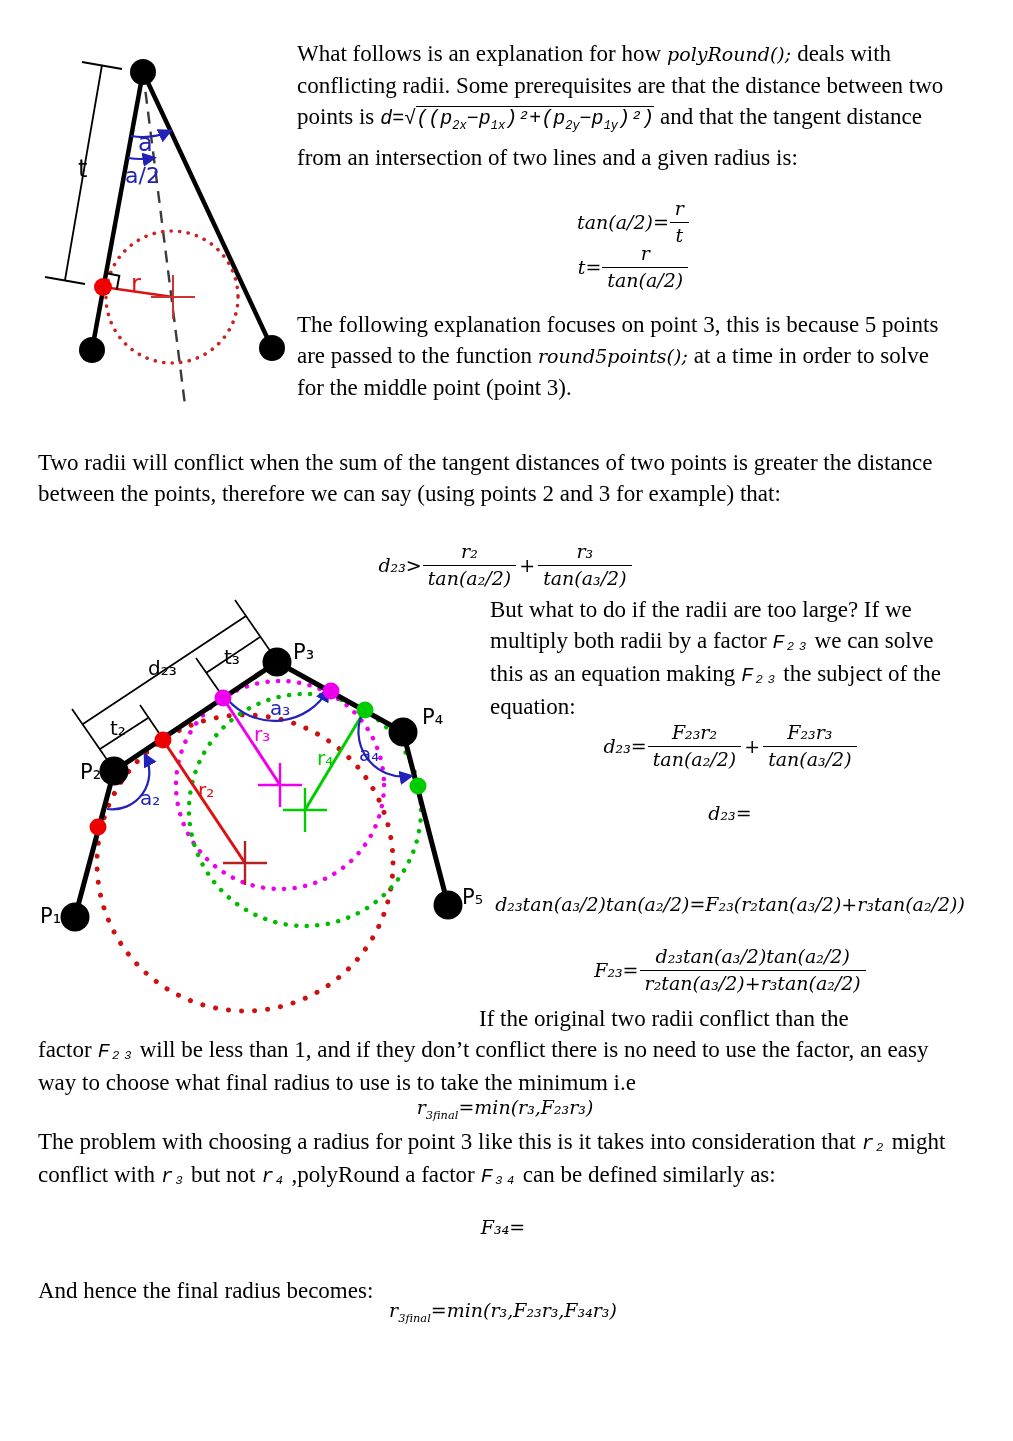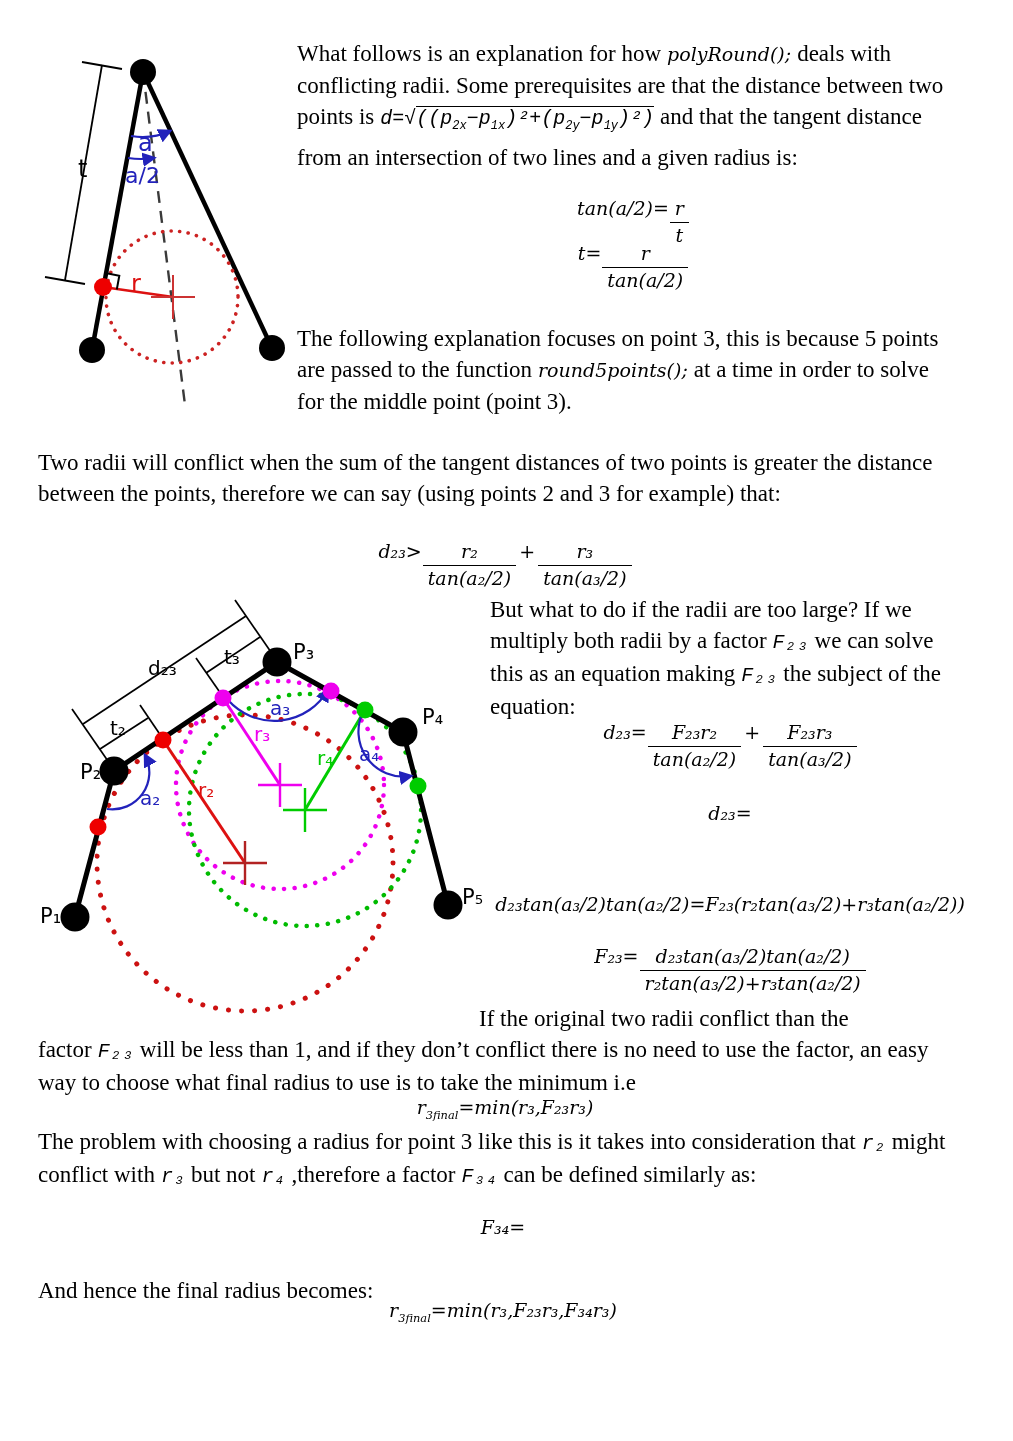--- a/index.html
+++ b/index.html
@@ -5,21 +5,21 @@
   html,body{margin:0;padding:0;}
   body{width:1013px;height:1441px;position:relative;background:#ffffff;
        font-family:"Liberation Serif",serif;color:#000;overflow:hidden;}
   .abs{position:absolute;}
   .body-text{font-size:23px;line-height:31px;}
   .code{font-family:"DejaVu Serif",serif;font-style:italic;font-size:19px;margin:0 6px;}
   .imath{font-family:Liberation Mono, monospace;font-style:italic;font-size:20px;margin:0 6px;white-space:nowrap;}
   .imath sub, .eq sub{font-size:0.6em;}
   .ol{border-top:1.4px solid #000;}
   .eq{font-family:"DejaVu Serif",serif;font-style:italic;font-size:19px;
-      display:flex;align-items:flex-start;justify-content:center;gap:1px;}
+      display:flex;align-items:center;justify-content:center;gap:1px;}
   .frac{display:inline-flex;flex-direction:column;text-align:center;line-height:1.25;}
   .frac .num{display:block;padding:0 5px 1px 5px;border-bottom:1.6px solid #000;}
   .frac .den{display:block;padding:1px 5px 0 5px;}
   .op{padding:0 2px;}
   svg text{font-family:"DejaVu Sans",sans-serif;}
 </style>
 </head>
 <body>
 
 <svg class="abs" style="left:40px;top:40px" width="272" height="378" viewBox="0 0 272 378">
@@ -69,21 +69,21 @@
     </span>
 </div>
 <div class="abs eq" style="left:498px;top:242px;width:270px">
   <span>t=</span>
   <span class="frac">
       <span class="num">r</span>
       <span class="den">tan(a/2)</span>
     </span>
 </div>
 
-<div class="abs body-text" style="left:297px;top:323px;width:660px">
+<div class="abs body-text" style="left:297px;top:309px;width:660px">
   <span>The following explanation focuses on point 3, this is because 5 points are passed to the function</span><span class="code">round5points();</span><span>at a time in order to solve for the middle point (point 3).</span>
 </div>
 
 <div class="abs body-text" style="left:38px;top:447px;width:920px">
   <span>Two radii will conflict when the sum of the tangent distances of two points is greater the distance between the points, therefore we can say (using points 2 and 3 for example) that:</span>
 </div>
 
 <div class="abs eq" style="left:340px;top:540px;width:330px">
   <span>d₂₃&gt;</span>
   <span class="frac">
@@ -192,21 +192,21 @@
 </div>
 <div class="abs body-text" style="left:38px;top:1034px;width:925px">
   <span>factor</span><span class="imath">F₂₃</span><span>will be less than 1, and if they don’t conflict there is no need to use the factor, an easy way to choose what final radius to use is to take the minimum i.e</span>
 </div>
 
 <div class="abs eq" style="left:340px;top:1096px;width:330px">
   <span><span>r</span><sub>3final</sub><span>=min(r₃,F₂₃r₃)</span></span>
 </div>
 
 <div class="abs body-text" style="left:38px;top:1126px;width:925px">
-  <span>The problem with choosing a radius for point 3 like this is it takes into consideration that</span><span class="imath">r₂</span><span>might conflict with</span><span class="imath">r₃</span><span>but not</span><span class="imath">r₄</span><span>,therefore a factor</span><span class="imath">F₃₄</span><span>can be defined similarly as:</span>
+  <span>The problem with choosing a radius for point 3 like this is it takes into consideration that</span><span class="imath">r₂</span><span>might conflict with</span><span class="imath">r₃</span><span>but not</span><span class="imath">r₄</span><span>,polyRound a factor</span><span class="imath">F₃₄</span><span>can be defined similarly as:</span>
 </div>
 
 <div class="abs eq" style="left:318px;top:1216px;width:370px">
   <span>F₃₄=</span>
 </div>
 
 <div class="abs body-text" style="left:38px;top:1275px;width:600px">
   <span>And hence the final radius becomes:</span>
 </div>
 <div class="abs eq" style="left:318px;top:1299px;width:370px">

